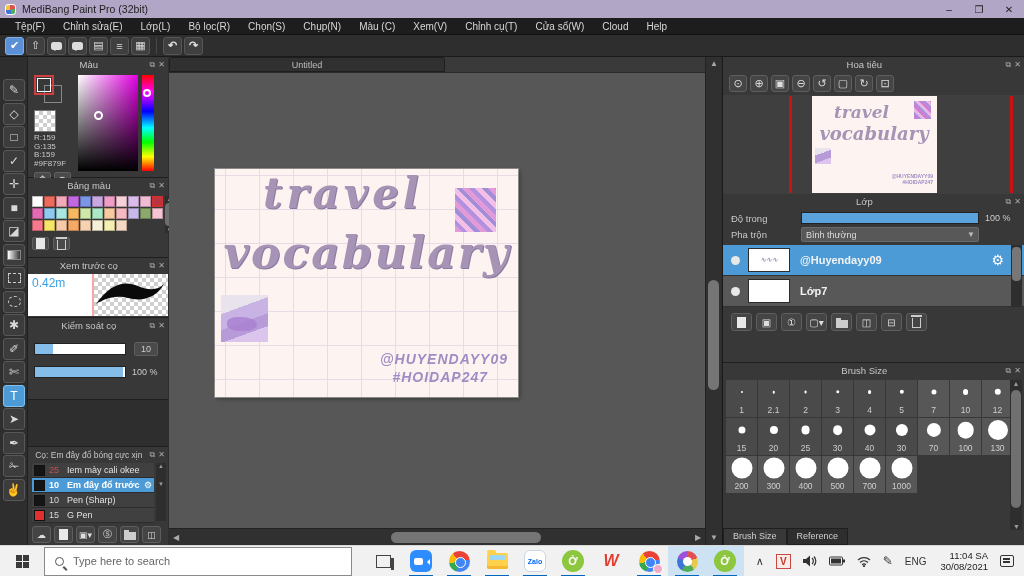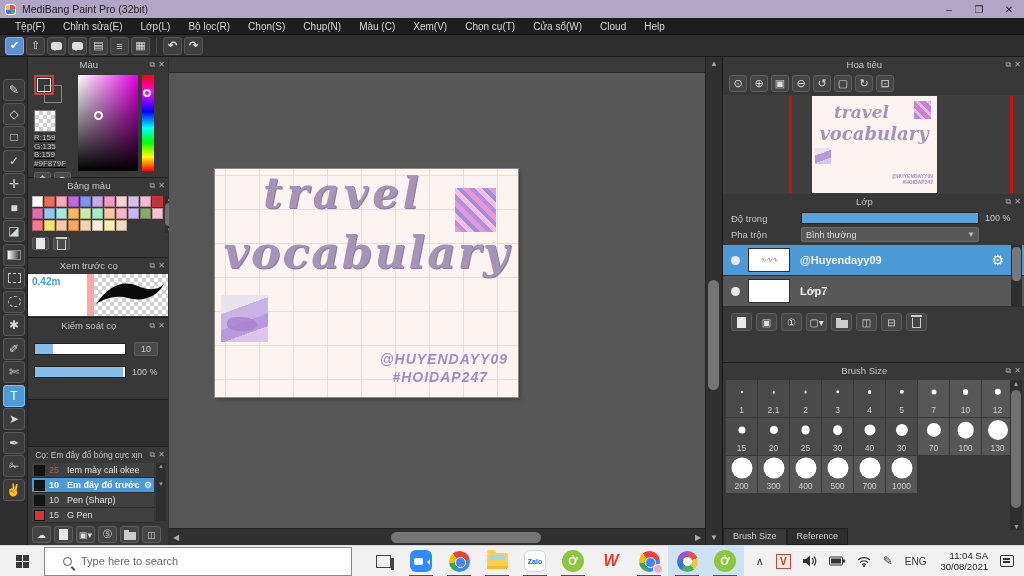--- a/index.html
+++ b/index.html
@@ -34,21 +34,21 @@
   .g-lasso{width:13px;height:11px;border:1px dashed #ccc;border-radius:50%;}
 
   
   .leftpanel{position:absolute;left:28px;top:57px;width:140px;height:488px;background:#383838;}
   .panel{border-bottom:1px solid #1f1f1f;position:relative;background:#383838;}
   .panel-h{height:15px;display:flex;align-items:center;position:relative;}
   .panel-h .pt{flex:1;text-align:center;font-size:9.5px;color:#c6c6c6;}
   .ph-ico{font-size:8px;color:#aaa;margin-right:3px;}
 
   
-  .mau-body{display:flex;padding:3px 4px;text-decoration:underline;}
+  .mau-body{display:flex;padding:3px 4px;}
   .mau-left{width:46px;position:relative;}
   .fgbg{position:relative;width:40px;height:33px;}
   .fg-sw{position:absolute;left:2px;top:0;width:20px;height:20px;border:2px solid #d04040;outline:1px solid #fff;outline-offset:-4px;}
   .bg-sw{position:absolute;left:12px;top:10px;width:18px;height:18px;border:1px solid #888;}
   .checker{background-image:linear-gradient(45deg,#cfcfcf 25%,transparent 25%,transparent 75%,#cfcfcf 75%),linear-gradient(45deg,#cfcfcf 25%,transparent 25%,transparent 75%,#cfcfcf 75%);background-size:8px 8px;background-position:0 0,4px 4px;background-color:#fff;}
   .tr-sw{width:22px;height:22px;margin:2px 0 2px 2px;border:1px solid #777;}
   .rgb{font-size:8px;color:#c8c8c8;line-height:8.5px;margin-left:2px;}
   .mau-btns{display:flex;gap:3px;margin:4px 0 0 2px;}
   .mini-btn{width:17px;height:13px;border-radius:2px;background:#4a4a4a;border:1px solid #606060;color:#ccc;font-size:8px;display:flex;align-items:center;justify-content:center;padding:0;}
   .sv-box{width:60px;height:96px;position:relative;background:linear-gradient(to top,#000,rgba(0,0,0,0)),linear-gradient(to right,#fff,#e400e4);}
@@ -67,21 +67,21 @@
 
   
   .icon-trash{width:9px;height:10px;border:1px solid #ccc;border-top:none;position:relative;display:inline-block;margin-top:2px;}
   .icon-trash::before{content:"";position:absolute;left:-2px;top:-3px;width:11px;height:2px;background:#ccc;}
   .icon-folder{width:12px;height:8px;background:#ccc;position:relative;display:inline-block;margin-top:3px;}
   .icon-folder::before{content:"";position:absolute;left:0;top:-2px;width:5px;height:2px;background:#ccc;}
   .icon-page{width:9px;height:11px;background:#e8e8e8;display:inline-block;}
 
   
   .prev-body{display:flex;height:42px;margin:1px 0 2px 0;}
-  .prev-size{width:66px;background:#fff;font-size:10px;color:#3aa0e8;padding:2px 0 0 4px;border-right:7px solid #fca5a5;font-weight:bold;}
+  .prev-size{width:66px;background:#fff;font-size:12px;color:#3aa0e8;padding:2px 0 0 4px;border-right:2px solid #fca5a5;}
   .prev-stroke{flex:1;position:relative;}
 
   
   .ctl-body{padding:9px 6px 0 6px;}
   .ctl-row{display:flex;align-items:center;margin-bottom:10px;}
   .ctl-track{width:92px;height:12px;background:#fff;border:1px solid #222;position:relative;}
   .ctl-fill{position:absolute;left:0;top:0;bottom:0;background:#85bdea;}
   .ctl-val{margin-left:8px;font-size:9px;color:#ccc;background:#4a4a4a;border:1px solid #5e5e5e;padding:1px 6px;border-radius:2px;}
   .ctl-lab{margin-left:6px;font-size:9px;color:#ccc;}
 
@@ -167,21 +167,21 @@
   .bs-scroll .sthumb{position:absolute;left:1px;top:10px;width:10px;height:118px;background:#707070;border-radius:5px;}
   .bs-tabs{position:absolute;left:0;bottom:0;display:flex;}
   .bs-tab{font-size:9px;color:#cfcfcf;padding:2px 9px 3px 9px;background:#2e2e2e;border:1px solid #1f1f1f;}
   .bs-tab.on{background:#383838;border-bottom-color:#383838;}
 
   
   .taskbar{position:absolute;left:0;top:545px;width:1024px;height:31px;background:#f1f1f1;border-top:1px solid #d8d8d8;display:flex;align-items:center;}
   .start{width:44px;height:31px;display:flex;align-items:center;justify-content:center;}
   .winlogo{width:13px;height:13px;display:grid;grid-template-columns:6px 6px;grid-template-rows:6px 6px;gap:1px;}
   .winlogo div{background:#3a3a3a;}
-  .searchbox{width:308px;height:29px;background:#fff;border:1px solid #8a8a8a;display:flex;align-items:center;padding-left:18px;}
+  .searchbox{width:308px;height:29px;background:#fff;border:1px solid #8a8a8a;display:flex;align-items:center;padding-left:10px;}
   .mag{width:9px;height:9px;border:1.5px solid #555;border-radius:50%;position:relative;margin-right:9px;}
   .mag::after{content:"";position:absolute;left:8px;top:8px;width:5px;height:1.5px;background:#555;transform:rotate(45deg);transform-origin:0 0;}
   .searchbox .ph{font-size:11px;color:#666;}
   .tb-apps{display:flex;align-items:center;height:31px;margin-left:12px;}
   .tb-app{width:38px;height:31px;display:flex;align-items:center;justify-content:center;position:relative;}
   .tb-app.focus{background:#cde3f3;}
   .tb-app .run{position:absolute;left:7px;right:7px;bottom:0;height:2px;background:#0067c0;}
   .ic-taskview{width:15px;height:13px;border:1.5px solid #444;position:relative;background:#f1f1f1;}
   .ic-taskview::after{content:"";position:absolute;right:-4px;top:2px;width:3px;height:12px;background:#444;}
   .ic-zoom{width:22px;height:22px;border-radius:6px;background:#2d8cff;position:relative;}
@@ -223,21 +223,21 @@
 
   <div class="menubar" id="menu-items">
       <span class="menu-item">Tệp(F)</span>
       <span class="menu-item">Chỉnh sửa(E)</span>
       <span class="menu-item">Lớp(L)</span>
       <span class="menu-item">Bộ lọc(R)</span>
       <span class="menu-item">Chọn(S)</span>
       <span class="menu-item">Chụp(N)</span>
       <span class="menu-item">Màu (C)</span>
       <span class="menu-item">Xem(V)</span>
-      <span class="menu-item">Chọn cụ(T)</span>
+      <span class="menu-item">Chỉnh cụ(T)</span>
       <span class="menu-item">Cửa sổ(W)</span>
       <span class="menu-item">Cloud</span>
       <span class="menu-item">Help</span>
     </div>
 
   <div class="topbar">
     <div style="width:4px"></div>
     <span id="toolbar-buttons" style="display:flex;align-items:center">
         <button class="tb-btn accent">✔</button>
         <button class="tb-btn">⇧</button>
@@ -451,20 +451,21 @@
           <button class="pb-btn">
             <span class="icon-folder"></span>
           </button>
           <button class="pb-btn">◫</button>
         </div>
     </div>
   </div>
 
   <div class="canvas-area">
     <div class="tabstrip"></div>
+    <div class="doc-tab">Untitled</div>
     <div class="artwork">
       <div class="art-line1">travel</div>
       <div class="art-line2">vocabulary</div>
       <div class="collage1"></div>
       <div class="collage2"></div>
       <div class="art-credit1">@HUYENDAYY09</div>
       <div class="art-credit2">#HOIDAP247</div>
     </div>
   </div>
 

